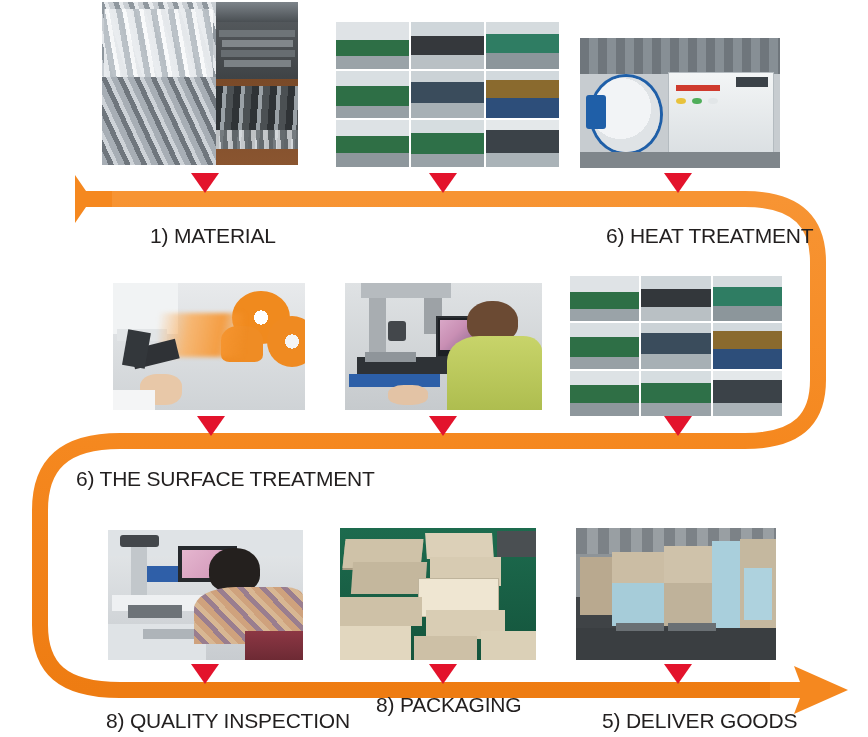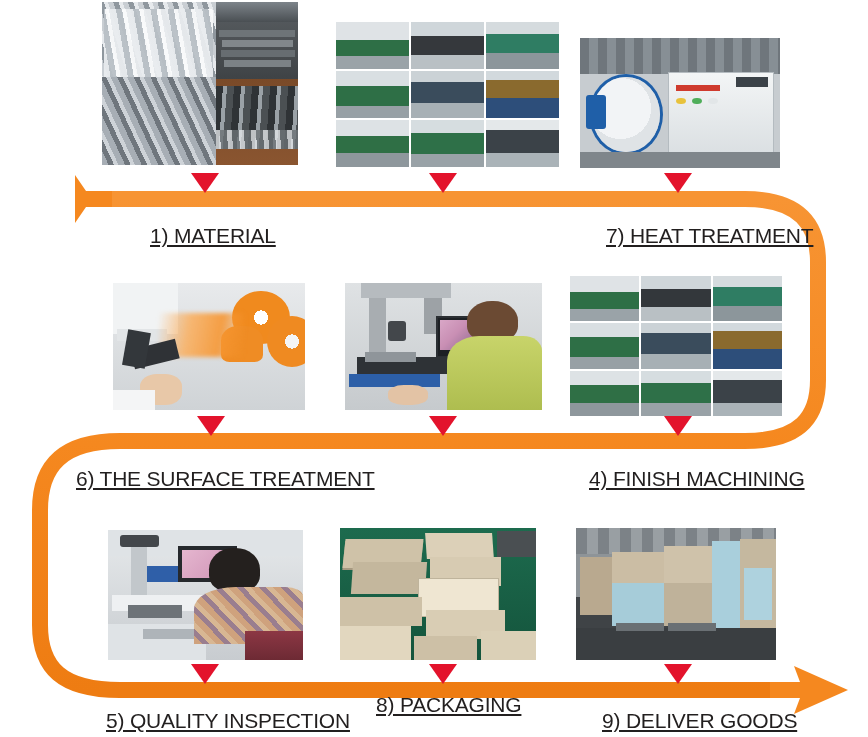--- a/index.html
+++ b/index.html
@@ -44,21 +44,20 @@
   
   .caption {
     position: absolute;
     font-family: "Liberation Sans", sans-serif;
     font-size: 21px;
     font-weight: 400;
     color: #221f1f;
     letter-spacing: -0.2px;
     white-space: nowrap;
     line-height: 1;
-    text-decoration: underline;
   }
 
   
   .chevron {
     position: absolute;
     width: 30px; height: 22px;
   }
 </style>
 </head>
 <body>
@@ -163,21 +162,21 @@
     <path d="M1 1 L29 1 L15 21 Z" fill="#E3132C"></path>
   </svg>
   <svg class="chevron" style="left:428px; top:172px;" viewBox="0 0 30 22">
     <path d="M1 1 L29 1 L15 21 Z" fill="#E3132C"></path>
   </svg>
   <svg class="chevron" style="left:663px; top:172px;" viewBox="0 0 30 22">
     <path d="M1 1 L29 1 L15 21 Z" fill="#E3132C"></path>
   </svg>
 
   <div class="caption" style="left:150px; top:225px;">1) MATERIAL</div>
-  <div class="caption" style="left:606px; top:225px;">7) HEAT TREATMENT</div>
+  <div class="caption" style="left:606px; top:225px;">6) HEAT TREATMENT</div>
 
   <div class="photo" style="left:113px; top:283px; width:192px; height:127px;">
     <div class="inner" style="background:linear-gradient(#e8eaec,#cfd3d6);">
       <div style="position:absolute;left:0;top:0;width:34%;height:40%;background:#f1f3f4;"></div>
       <div style="position:absolute;left:2%;top:36%;width:26%;height:10%;background:#e2e5e7;"></div>
 
       <div style="position:absolute;left:62%;top:6%;width:30%;height:42%;border-radius:50%;
            background:radial-gradient(circle at 50% 50%,#ffffff 0 18%,#f08a1e 18% 100%);"></div>
       <div style="position:absolute;left:80%;top:26%;width:26%;height:40%;border-radius:50%;
            background:radial-gradient(circle at 50% 50%,#f4f5f6 0 20%,#ef8a21 20% 100%);"></div>
@@ -237,21 +236,20 @@
     <path d="M1 1 L29 1 L15 21 Z" fill="#E3132C"></path>
   </svg>
   <svg class="chevron" style="left:428px; top:415px;" viewBox="0 0 30 22">
     <path d="M1 1 L29 1 L15 21 Z" fill="#E3132C"></path>
   </svg>
   <svg class="chevron" style="left:663px; top:415px;" viewBox="0 0 30 22">
     <path d="M1 1 L29 1 L15 21 Z" fill="#E3132C"></path>
   </svg>
 
   <div class="caption" style="left:76px; top:468px;">6) THE SURFACE TREATMENT</div>
-  <div class="caption" style="left:589px; top:468px;">4) FINISH MACHINING</div>
 
   <div class="photo" style="left:108px; top:530px; width:195px; height:130px;">
     <div class="inner" style="background:linear-gradient(#e6e9eb,#c8ccd0);">
       <div style="position:absolute;left:0;top:0;width:100%;height:20%;background:#dfe3e6;"></div>
 
       <div style="position:absolute;left:12%;top:8%;width:8%;height:56%;background:#c2c7cb;"></div>
       <div style="position:absolute;left:6%;top:4%;width:20%;height:9%;background:#43474b;border-radius:3px;"></div>
       <div style="position:absolute;left:20%;top:28%;width:16%;height:12%;background:#2f5fa8;"></div>
 
       <div style="position:absolute;left:36%;top:12%;width:30%;height:28%;background:#26292d;"></div>
@@ -310,17 +308,17 @@
   <svg class="chevron" style="left:190px; top:663px;" viewBox="0 0 30 22">
     <path d="M1 1 L29 1 L15 21 Z" fill="#E3132C"></path>
   </svg>
   <svg class="chevron" style="left:428px; top:663px;" viewBox="0 0 30 22">
     <path d="M1 1 L29 1 L15 21 Z" fill="#E3132C"></path>
   </svg>
   <svg class="chevron" style="left:663px; top:663px;" viewBox="0 0 30 22">
     <path d="M1 1 L29 1 L15 21 Z" fill="#E3132C"></path>
   </svg>
 
-  <div class="caption" style="left:106px; top:710px;">5) QUALITY INSPECTION</div>
+  <div class="caption" style="left:106px; top:710px;">8) QUALITY INSPECTION</div>
   <div class="caption" style="left:376px; top:694px;">8) PACKAGING</div>
-  <div class="caption" style="left:602px; top:710px;">9) DELIVER GOODS</div>
+  <div class="caption" style="left:602px; top:710px;">5) DELIVER GOODS</div>
 
 </div>
 
 </body></html>

